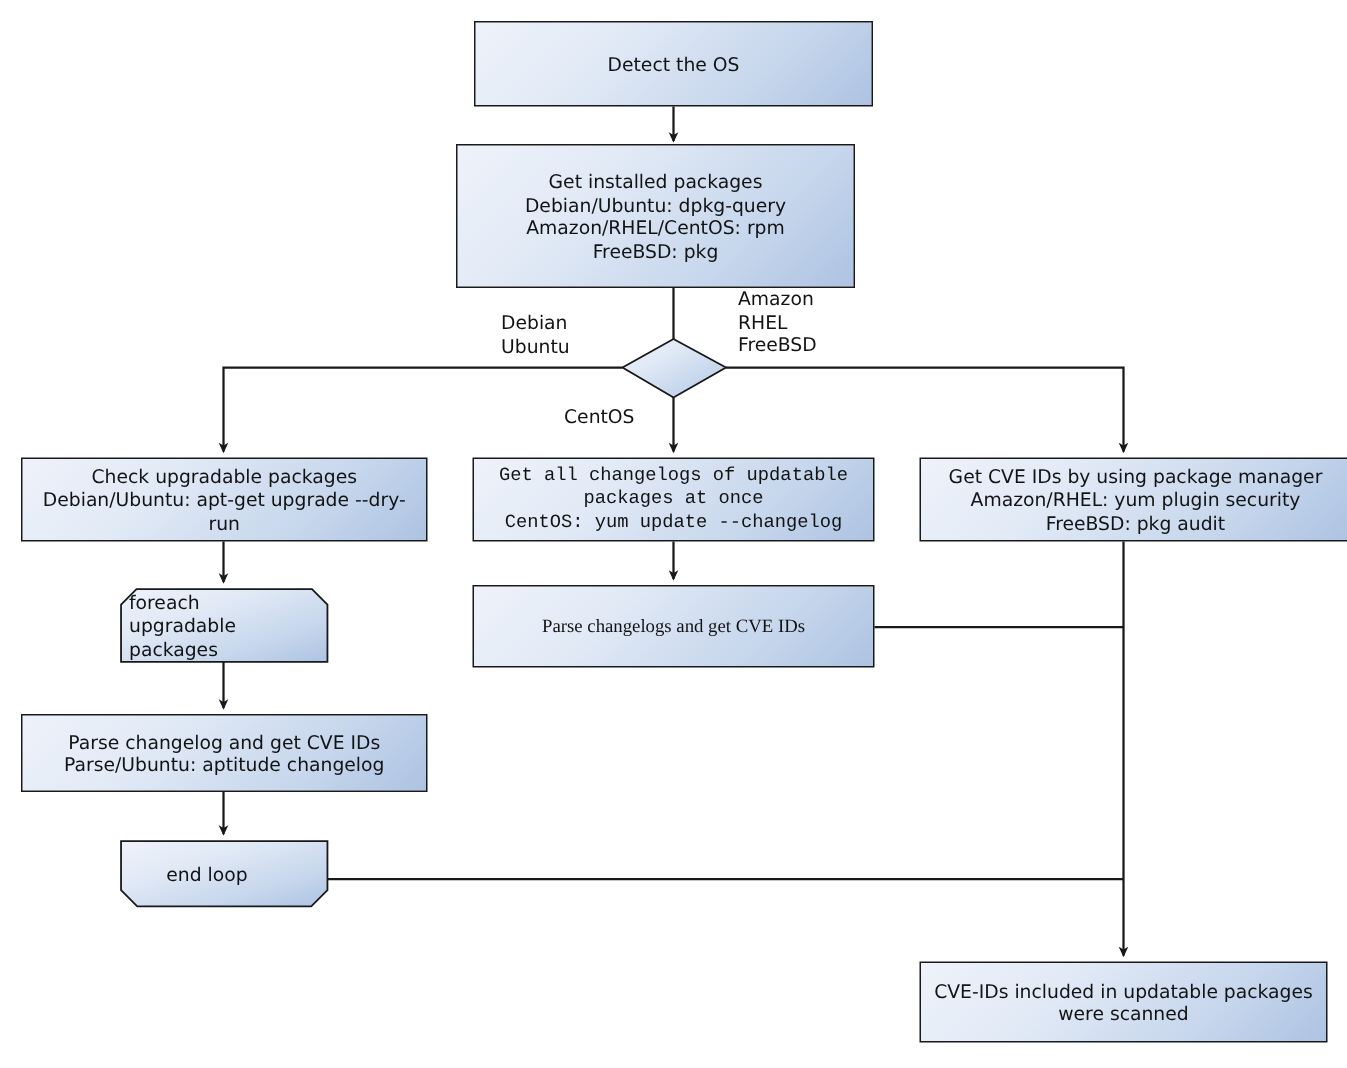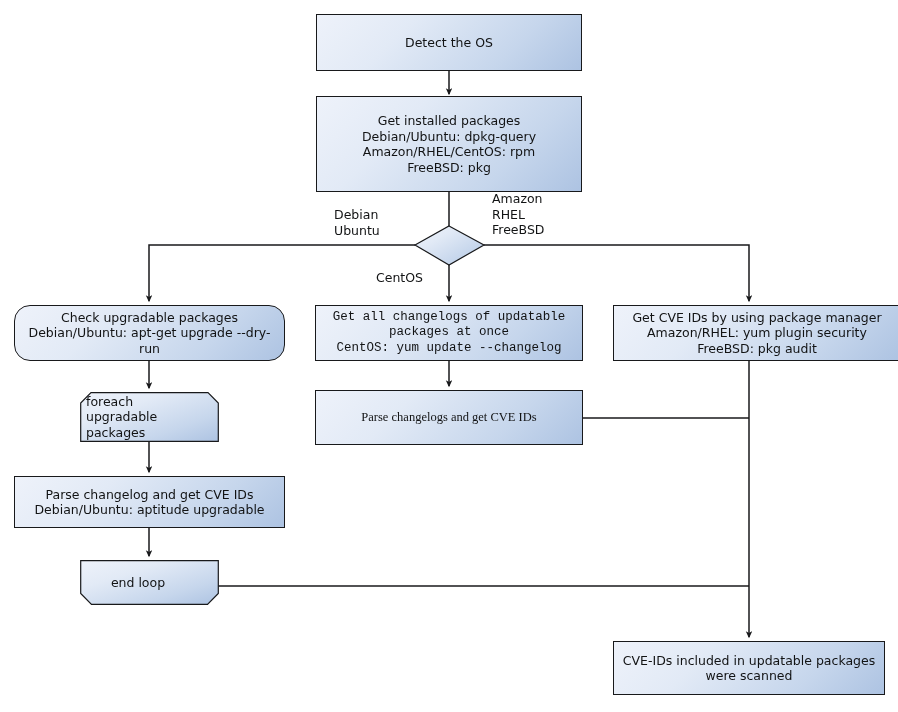--- a/index.html
+++ b/index.html
@@ -97,37 +97,37 @@
     <path d="M749,361 L749,637" marker-end="url(#arrow)"></path>
   </g>
 
   <polygon points="449,226 484,245 449,265 415,245" fill="url(#nodeGrad)" stroke="#18191b" stroke-width="1.2"></polygon>
 </svg>
 
 <div class="node" style="left:316px; top:14px; width:266px; height:57px;">
   <span class="node-text">Detect the OS</span>
 </div>
 
-<div class="node" style="left:316px; top:96px; width:266px; height:96px;">
+<div class="node" style="left:304px; top:96px; width:266px; height:96px;">
   <span class="node-text">Get installed packages
 Debian/Ubuntu: dpkg-query
 Amazon/RHEL/CentOS: rpm
 FreeBSD: pkg</span>
 </div>
 
 <div class="edge-label" style="left:334px; top:207px; width:80px;">Debian
 Ubuntu</div>
 
 <div class="edge-label" style="left:492px; top:191px; width:80px;">Amazon
 RHEL
 FreeBSD</div>
 
 <div class="edge-label" style="left:376px; top:270px; width:60px;">CentOS</div>
 
-<div class="node" style="left:14px; top:305px; width:271px; height:56px;border-radius:16px;">
+<div class="node" style="left:14px; top:305px; width:271px; height:56px;">
   <span class="node-text">Check upgradable packages
 Debian/Ubuntu: apt-get upgrade --dry-run</span>
 </div>
 
 <div class="node" style="left:315px; top:305px; width:268px; height:56px;font-family:Liberation Mono, monospace;">
   <span class="node-text">Get all changelogs of updatable packages at once
 CentOS: yum update --changelog</span>
 </div>
 
 <div class="node" style="left:613px; top:305px; width:288px; height:56px;">
@@ -141,21 +141,21 @@
 </svg>
 <div style="position:absolute; left:80px; top:392px; width:139px; height:50px;
             display:flex; align-items:center; justify-content:center;
             font-size:12.5px; line-height:15.5px; text-align:left; color:#121314;">
   <span class="node-text">foreach
 upgradable  packages</span>
 </div>
 
 <div class="node" style="left:14px; top:476px; width:271px; height:52px;">
   <span class="node-text">Parse changelog and get  CVE IDs
-Debian/Ubuntu: aptitude upgradable</span>
+Parse/Ubuntu: aptitude changelog</span>
 </div>
 
 <svg class="shape-svg" style="left:80px; top:560px;" width="139" height="45" viewBox="0 0 139 45">
   <path d="M0.7,0.7 L138.3,0.7 L138.3,33.5 L127.5,44.3 L11.5,44.3 L0.7,33.5 Z" fill="url(#nodeGrad)" stroke="#18191b" stroke-width="1.2"></path>
 </svg>
 <div style="position:absolute; left:80px; top:560px; width:116px; height:45px;
             display:flex; align-items:center; justify-content:center;
             font-size:12.5px; line-height:15.5px; text-align:center; color:#121314;">
   <span class="node-text">end loop</span>
 </div>

